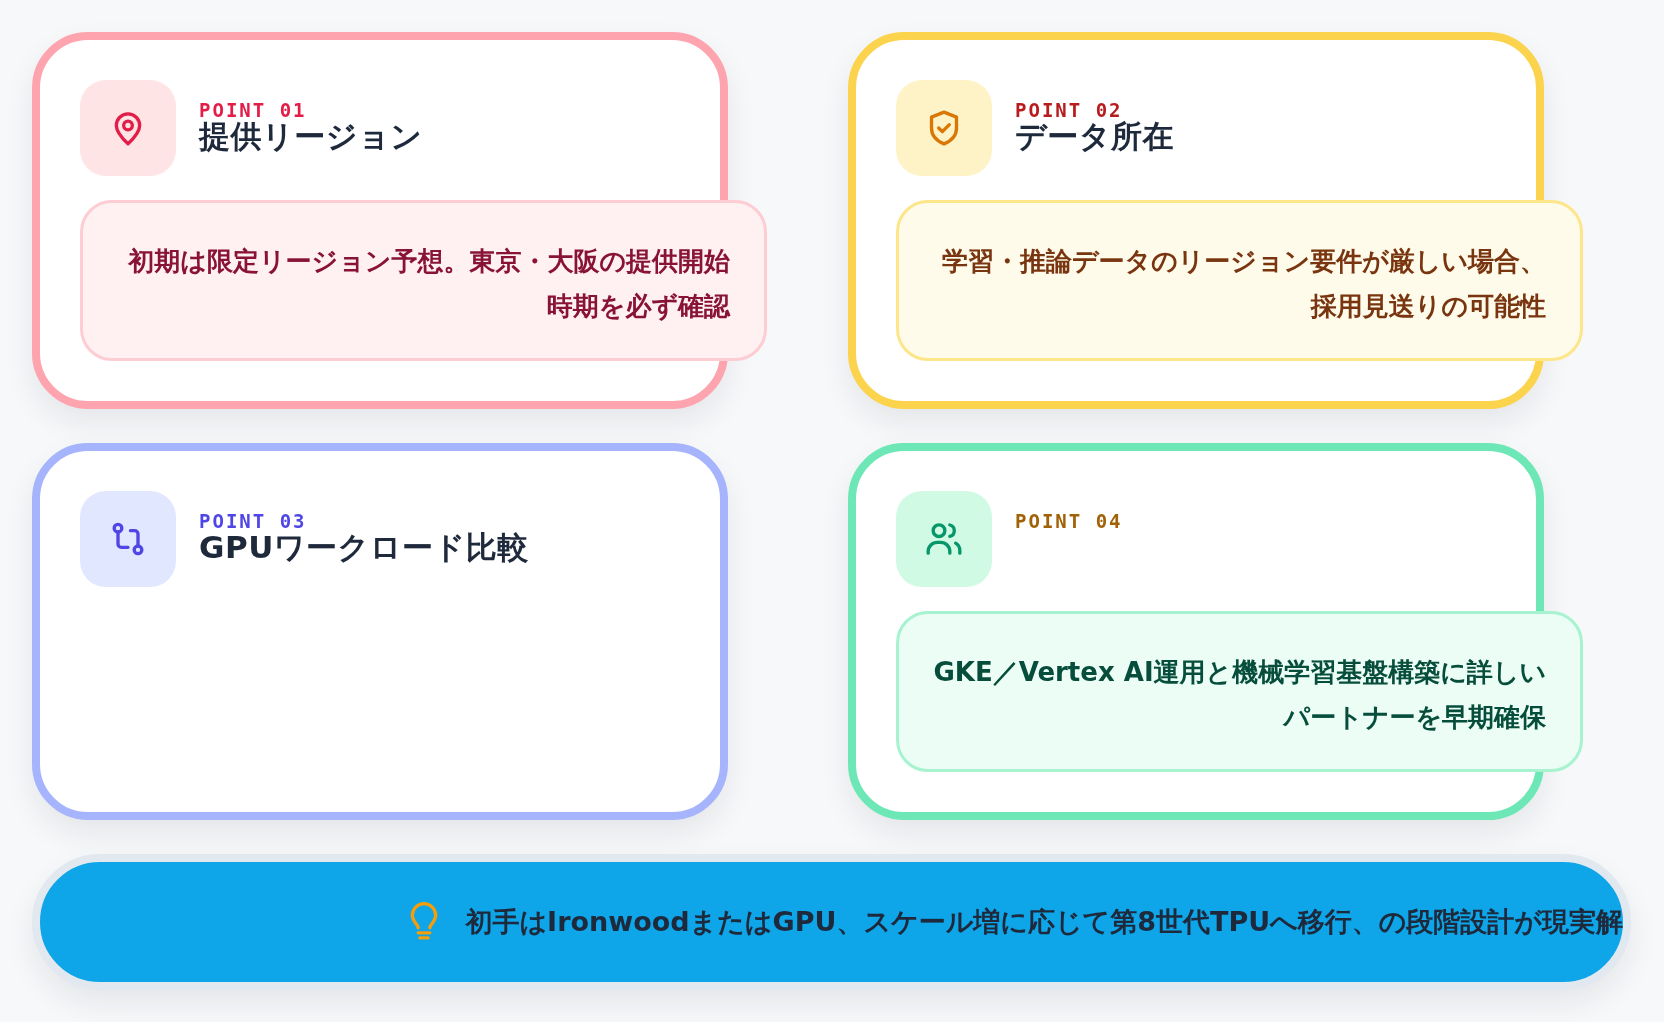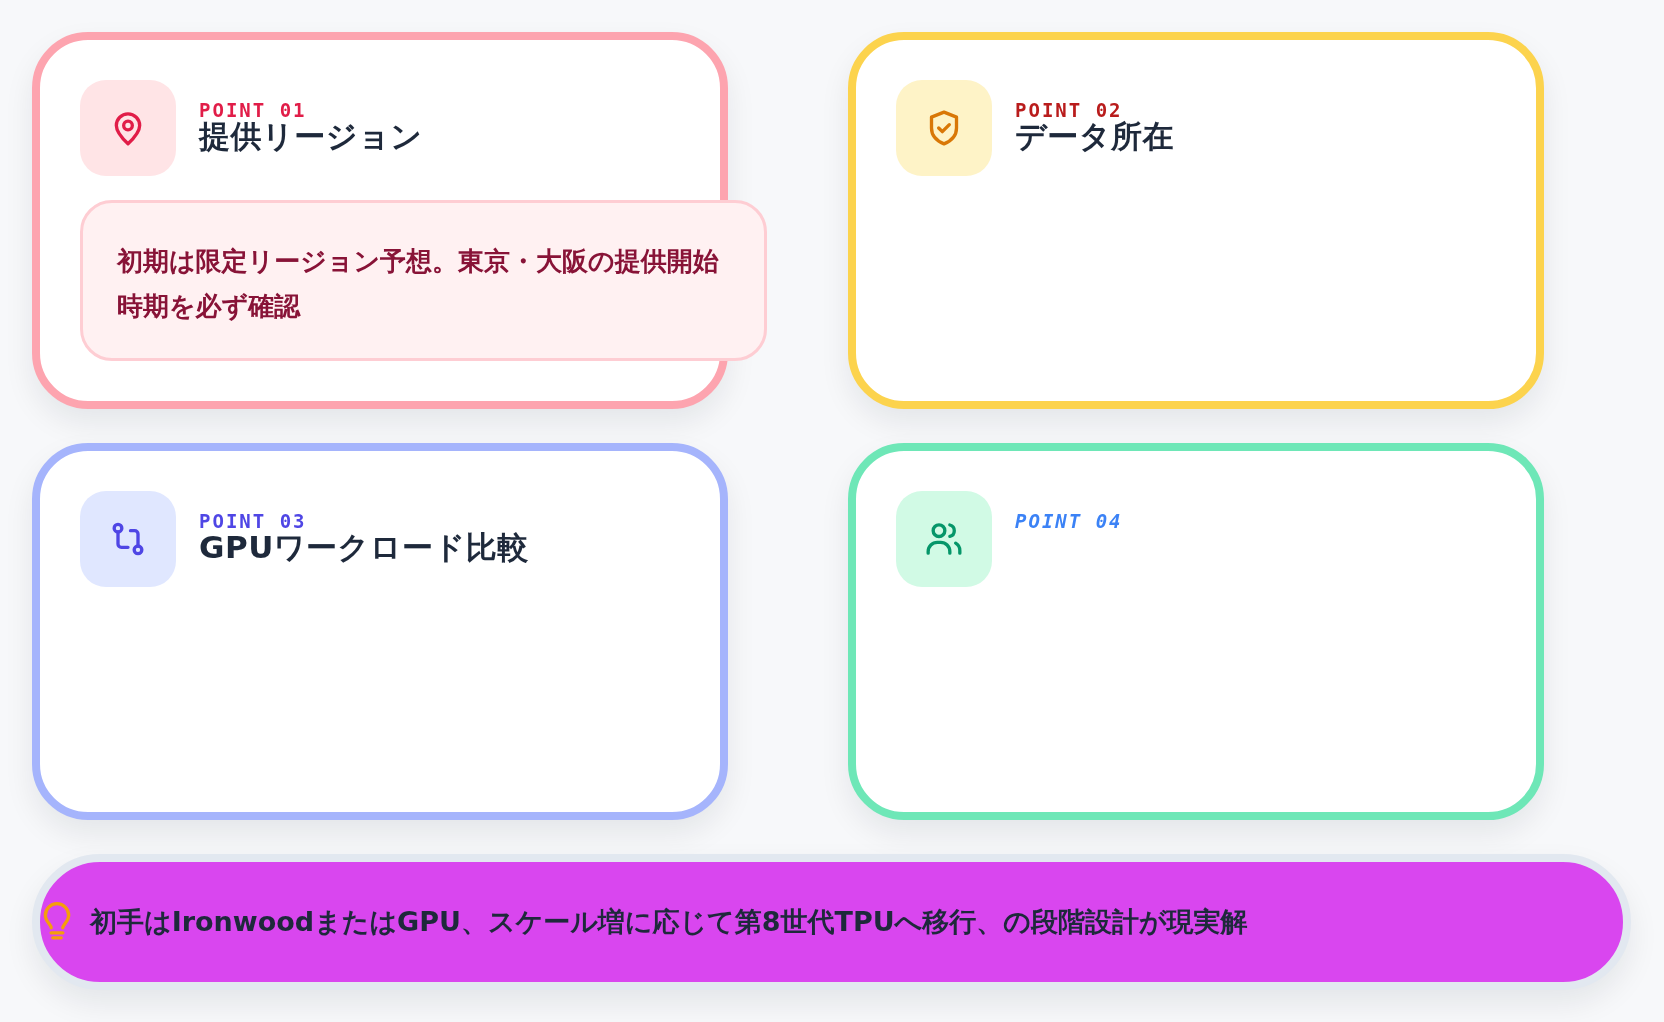--- a/index.html
+++ b/index.html
@@ -9,20 +9,21 @@
       font-family: "DejaVu Sans", "Liberation Sans", sans-serif;
     }
     .stage { position: relative; width: 1664px; height: 1022px; }
     .card {
       position: absolute;
       width: 696px; height: 377px;
       background: #ffffff;
       border: 8px solid #ccc;
       border-radius: 56px;
       box-shadow: 0 14px 30px rgba(15, 23, 42, 0.08);
+      text-align: right;
     }
     .card.c1 { left: 32px; top: 32px; }
     .card.c2 { left: 848px; top: 32px; }
     .card.c3 { left: 32px; top: 443px; }
     .card.c4 { left: 848px; top: 443px; }
 
     .icon-box {
       position: absolute; left: 40px; top: 40px;
       width: 96px; height: 96px;
       border-radius: 26px;
@@ -60,32 +61,32 @@
     .c2 .kicker { color: #b91c1c; }
     .c2 .body-box { background: #fffbeb; border-color: #fde68a; color: #78350f; }
     
     .c3 { border-color: #a5b4fc; }
     .c3 .icon-box { background: #e0e7ff; }
     .c3 .kicker { color: #4f46e5; }
     .c3 .body-box { background: #eef2ff; border-color: #c7d2fe; color: #312e81; }
     
     .c4 { border-color: #6ee7b7; }
     .c4 .icon-box { background: #d1fae5; }
-    .c4 .kicker { color: #3b82f6; font-style: italic; }
+    .c4 .kicker { color: #a16207; }
     .c4 .body-box { background: #ecfdf5; border-color: #a7f3d0; color: #064e3b; }
 
     .banner {
       position: absolute; left: 32px; top: 854px;
       width: 1599px; height: 136px;
-      background: #d946ef;
+      background: #0ea5e9;
       border: 8px solid #e2e8f0;
       border-radius: 68px;
       box-shadow: 0 14px 30px rgba(15, 23, 42, 0.08);
-      display: flex; align-items: center; justify-content: flex-start;
-      gap: 16px;
+      display: flex; align-items: center; justify-content: flex-end;
+      gap: 24px;
     }
     .banner svg { width: 34px; height: 40px; }
     .banner-text {
       font-weight: bold; font-size: 27px; color: #1e293b;
     }
   </style>
 </head>
 <body>
 
 <div class="stage">
@@ -104,20 +105,21 @@
 
   <div class="card c2">
     <div class="icon-box">
       <svg viewBox="0 0 24 24" fill="none" stroke="#d97706" stroke-width="2" stroke-linecap="round" stroke-linejoin="round">
         <path d="M12 21.5c-4.5-1.8-7.5-5-7.5-9.5V5.5L12 2.5l7.5 3v6.5c0 4.5-3 7.7-7.5 9.5z"></path>
         <path d="M8.8 12l2.2 2.2 4.2-4.2"></path>
       </svg>
     </div>
     <div class="kicker">POINT 02</div>
     <div class="title">データ所在</div>
+    <div class="body-box">学習・推論データのリージョン要件が厳しい場合、採用見送りの可能性</div>
   </div>
 
   <div class="card c3">
     <div class="icon-box">
       <svg viewBox="0 0 24 24" fill="none" stroke="#4f46e5" stroke-width="2" stroke-linecap="round" stroke-linejoin="round">
         <circle cx="6" cy="5.5" r="2.3"></circle>
         <circle cx="18" cy="18.5" r="2.3"></circle>
         <path d="M6 7.8v7.2a2 2 0 0 0 2 2h4"></path>
         <path d="M18 16.2V9a2 2 0 0 0-2-2h-2.5"></path>
       </svg>
@@ -129,20 +131,21 @@
   <div class="card c4">
     <div class="icon-box">
       <svg viewBox="0 0 24 24" fill="none" stroke="#059669" stroke-width="2" stroke-linecap="round" stroke-linejoin="round">
         <circle cx="9" cy="7" r="3.5"></circle>
         <path d="M2.5 20.5v-1a5.5 5.5 0 0 1 5.5-5.5h2a5.5 5.5 0 0 1 5.5 5.5v1"></path>
         <path d="M15.5 3.6a3.5 3.5 0 0 1 0 6.8"></path>
         <path d="M19 14.5a5 5 0 0 1 2.5 4.5v1.5"></path>
       </svg>
     </div>
     <div class="kicker">POINT 04</div>
+    <div class="body-box">GKE／Vertex AI運用と機械学習基盤構築に詳しいパートナーを早期確保</div>
   </div>
 
   <div class="banner">
     <svg viewBox="0 0 20 24" fill="none" stroke="#f59e0b" stroke-width="2" stroke-linecap="round" stroke-linejoin="round">
       <path d="M6.5 15.5c0-2-3.5-3.8-3.5-7.5a7 7 0 0 1 14 0c0 3.7-3.5 5.5-3.5 7.5"></path>
       <path d="M6.5 18.5h7"></path>
       <path d="M7.5 21.5h5"></path>
     </svg>
     <span class="banner-text">初手はIronwoodまたはGPU、スケール増に応じて第8世代TPUへ移行、の段階設計が現実解</span>
   </div>

